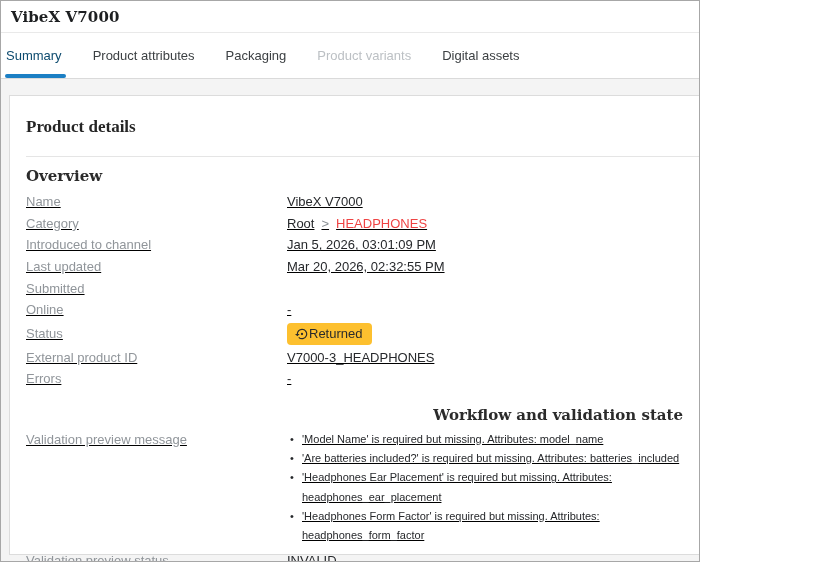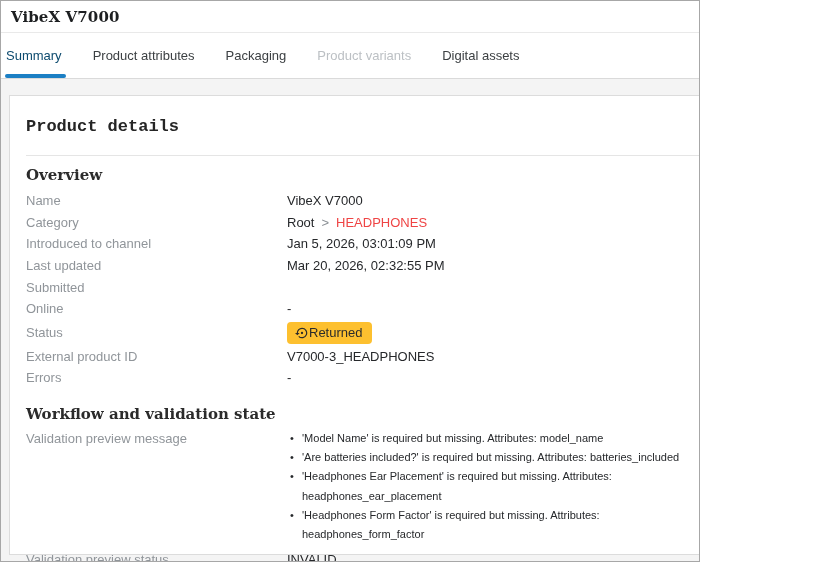--- a/index.html
+++ b/index.html
@@ -74,46 +74,47 @@
     overflow: hidden;
   }
   .card {
     background: #fff;
     border: 1px solid #dcdcdc;
     border-right: none;
     height: 100%;
     padding: 21px 16px 18px 16px;
   }
   .card-title {
-    font-family: Liberation Mono, monospace;
+    font-family: Liberation Serif, serif;
     font-size: 17px;
     font-weight: 600;
     color: #252525;
     margin-bottom: 19px;
   }
   .divider {
     border: 0;
     border-top: 1px solid #e5e5e5;
     margin: 0 -16px 9px 0;
   }
   .section-heading {
     font-family: "DejaVu Serif", "Liberation Serif", serif;
     font-size: 15px;
     font-weight: 600;
     color: #2b2b2b;
     line-height: 21px;
     margin-bottom: 4px;
   }
-  .section-heading.workflow { margin-top: 15px; }
+  .section-heading.workflow { margin-top: 15px; text-align: right; }
   
   .row {
     display: flex;
     align-items: center;
     min-height: 21.6px;
     font-size: 13px;
+    text-decoration: underline;
   }
   .row.top { align-items: flex-start; }
   .label {
     flex: 0 0 261px;
     color: #90959a;
     line-height: 19px;
   }
   .value { color: #26282b; line-height: 19px; }
   .dash { color: #26282b; }
   

